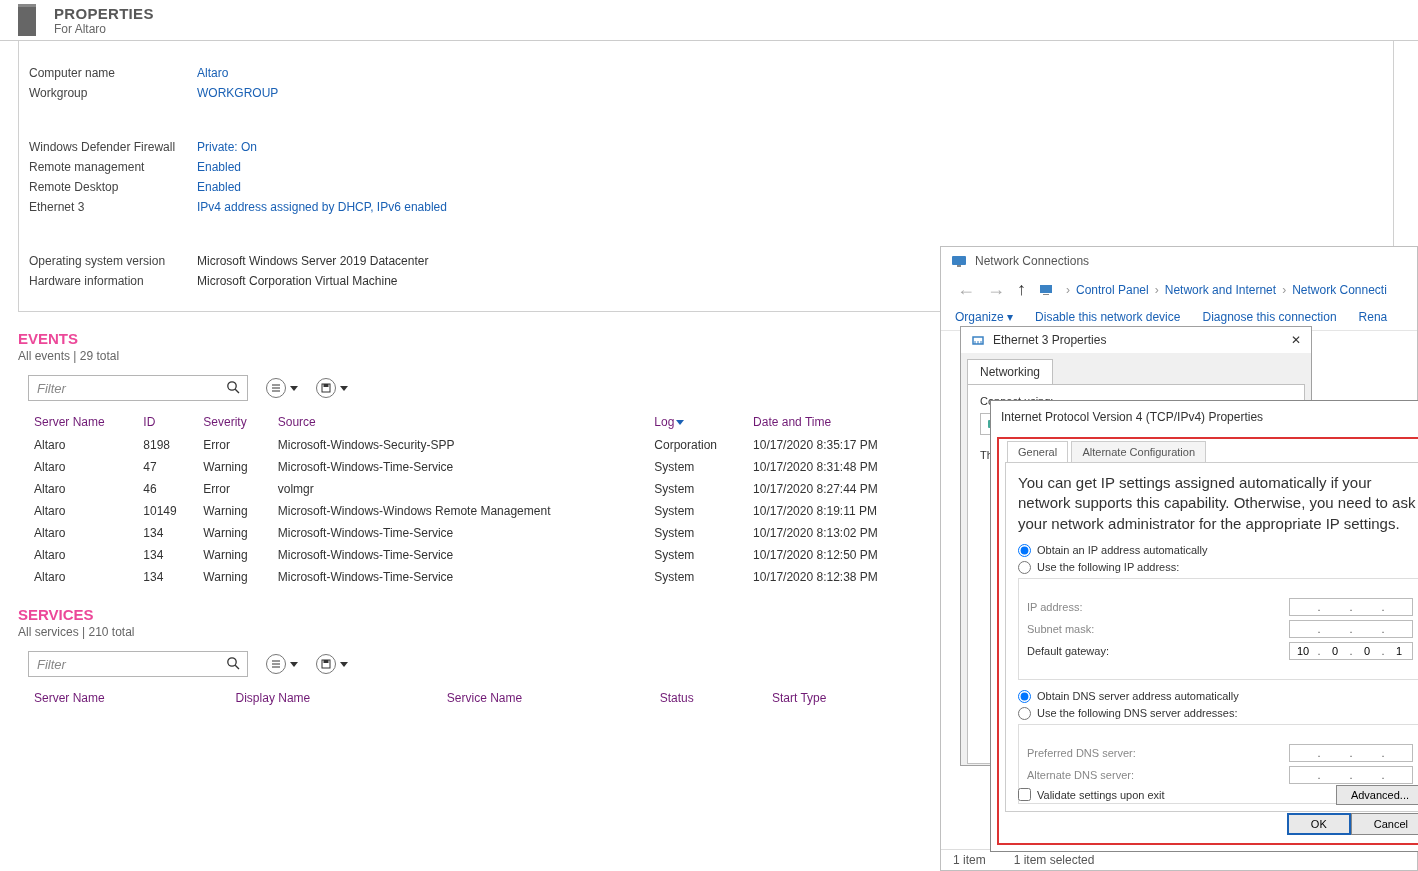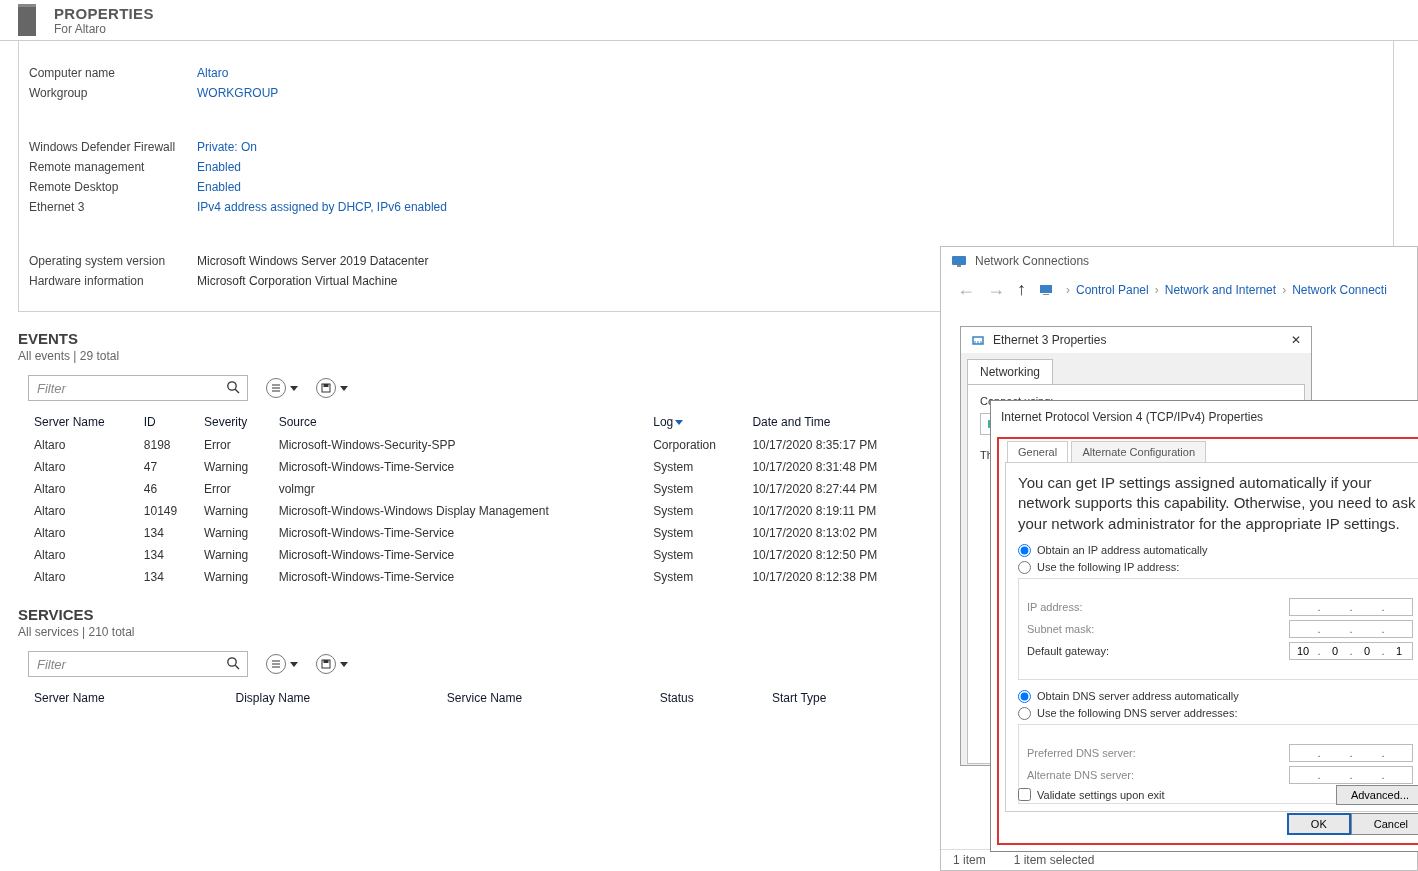--- a/index.html
+++ b/index.html
@@ -10,35 +10,35 @@
   .prop-titles .t1 { font-size: 15px; font-weight: 600; color: #585858; letter-spacing: .3px; }
   .prop-titles .t2 { font-size: 12px; color: #666; }
   .panel-box { border: 1px solid #d0d0d0; border-top: none; margin: 0 24px 0 18px; padding-bottom: 20px; }
   .prop-grid { padding: 22px 0 0 10px; }
   .prop-row { display: flex; font-size: 12px; padding: 3px 0; }
   .prop-row .lbl { width: 168px; color: #444; }
   .prop-row .val { color: #1a61b5; }
   .gap { height: 34px; }
 
   .section-h { padding: 18px 0 2px 18px; }
-  .section-h .t1 { font-size: 15px; font-weight: 600; color: #404040; }
+  .section-h .t1 { font-size: 15px; font-weight: 600; color: #ec4899; }
   .section-h .t2 { font-size: 12px; color: #666; margin-top: 2px; }
 
   .filter-bar { display: flex; align-items: center; padding: 10px 0 6px 28px; gap: 18px;}
   .filter-wrap { position: relative; width: 220px; }
   .filter-input { width: 100%; height: 26px; border: 1px solid #b5b5b5; padding: 2px 28px 2px 8px; font-style: italic; color: #888; font-size: 13px; }
   .filter-input::placeholder{color:#888;}
   .mag-icon { position: absolute; right: 8px; top: 5px; }
   .round-btn { width: 20px; height: 20px; border: 1px solid #777; border-radius: 50%; display: inline-flex; align-items: center; justify-content: center; font-size: 11px; cursor:pointer;}
   .drop-caret { width:0;height:0;border-left:4px solid transparent;border-right:4px solid transparent;border-top:5px solid #333;margin-left:4px;}
   .ctrl-group{display:flex;align-items:center;}
 
   table.ev { border-collapse: collapse; margin: 4px 0 0 28px; width: 900px; }
   table.ev th, table.ev td { text-align: left; font-size: 12px; padding: 4px 6px; }
-  table.ev th { color: #0f172a; font-weight: 400; border-bottom: 1px solid transparent; cursor:pointer;}
+  table.ev th { color: #701a75; font-weight: 400; border-bottom: 1px solid transparent; cursor:pointer;}
   table.ev td { color: #333; }
   th .sort-caret{display:inline-block;width:0;height:0;border-left:4px solid transparent;border-right:4px solid transparent;border-top:5px solid #1a61b5;vertical-align:middle;margin-left:2px;}
 
   
   .netwin { position: absolute; left: 940px; top: 246px; width: 478px; height: 625px; background: #fff; border: 1px solid #bfbfbf; }
   .netwin .titlebar { display:flex; align-items:center; padding:6px 10px; font-size:12px; color:#555;}
   .netwin .nav { display:flex; align-items:center; padding:4px 10px; color:#555; font-size:12px;}
   .nav-arrow{color:#aaa;font-size:18px;padding:0 6px;}
   .bc-sep{color:#999;padding:0 6px;}
   .netwin .cmdbar { display:flex; gap:22px; padding:6px 14px; font-size:12px; color:#1a61b5; border-bottom:1px solid #e5e5e5;}
@@ -195,21 +195,21 @@
           <td>46</td>
           <td>Error</td>
           <td>volmgr</td>
           <td>System</td>
           <td>10/17/2020 8:27:44 PM</td>
         </tr>
         <tr>
           <td>Altaro</td>
           <td>10149</td>
           <td>Warning</td>
-          <td>Microsoft-Windows-Windows Display Management</td>
+          <td>Microsoft-Windows-Windows Remote Management</td>
           <td>System</td>
           <td>10/17/2020 8:19:11 PM</td>
         </tr>
         <tr>
           <td>Altaro</td>
           <td>134</td>
           <td>Warning</td>
           <td>Microsoft-Windows-Time-Service</td>
           <td>System</td>
           <td>10/17/2020 8:13:02 PM</td>
@@ -300,20 +300,26 @@
           <rect x="5" y="12" width="6" height="1" fill="#888"></rect>
         </svg>
     </span>
     <span class="bc-sep">›</span>
     <a class="link">Control Panel</a>
     <span class="bc-sep">›</span>
     <a class="link">Network and Internet</a>
     <span class="bc-sep">›</span>
     <a class="link">Network Connecti</a>
   </div>
+  <div class="cmdbar">
+    <a class="link">Organize ▾</a>
+    <a class="link">Disable this network device</a>
+    <a class="link">Diagnose this connection</a>
+    <a class="link">Rena</a>
+  </div>
   <div class="status-bar">
     <span>1 item</span>
     <span>1 item selected</span>
   </div>
 </div>
 
 <div class="ethprop">
   <div class="titlebar">
     <span style="display:flex;align-items:center;">
       <span style="margin-right:8px;">

